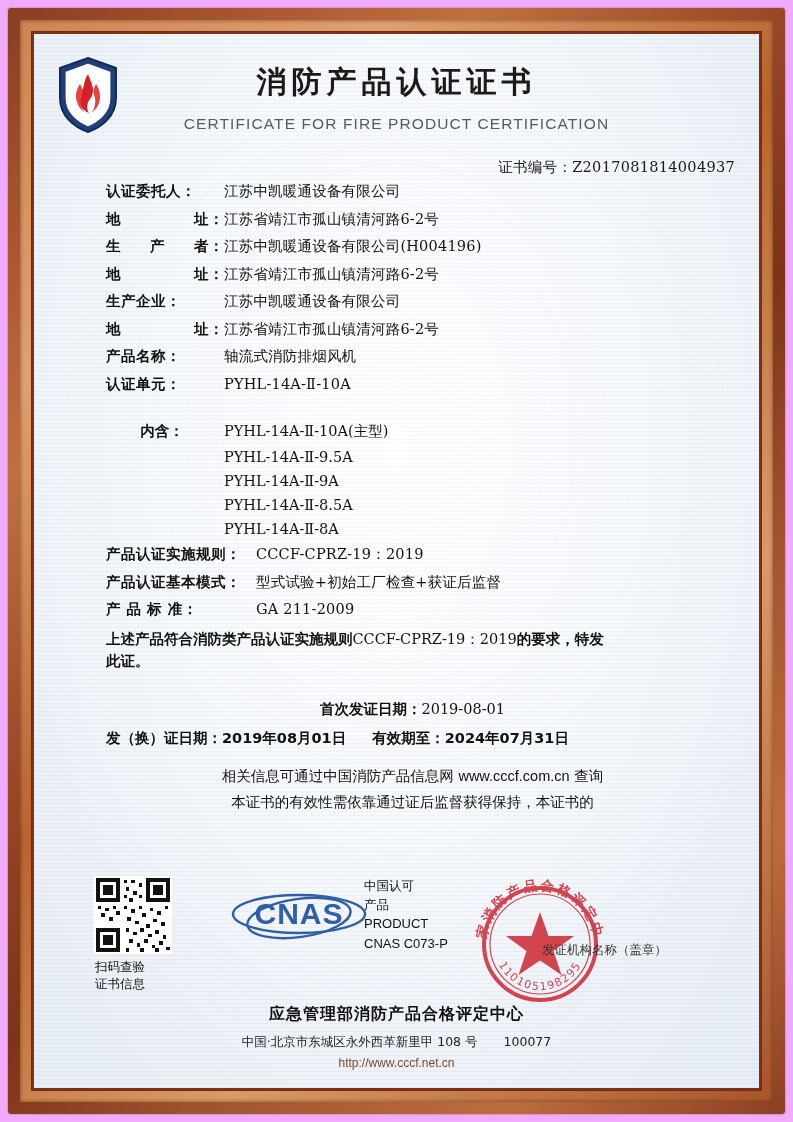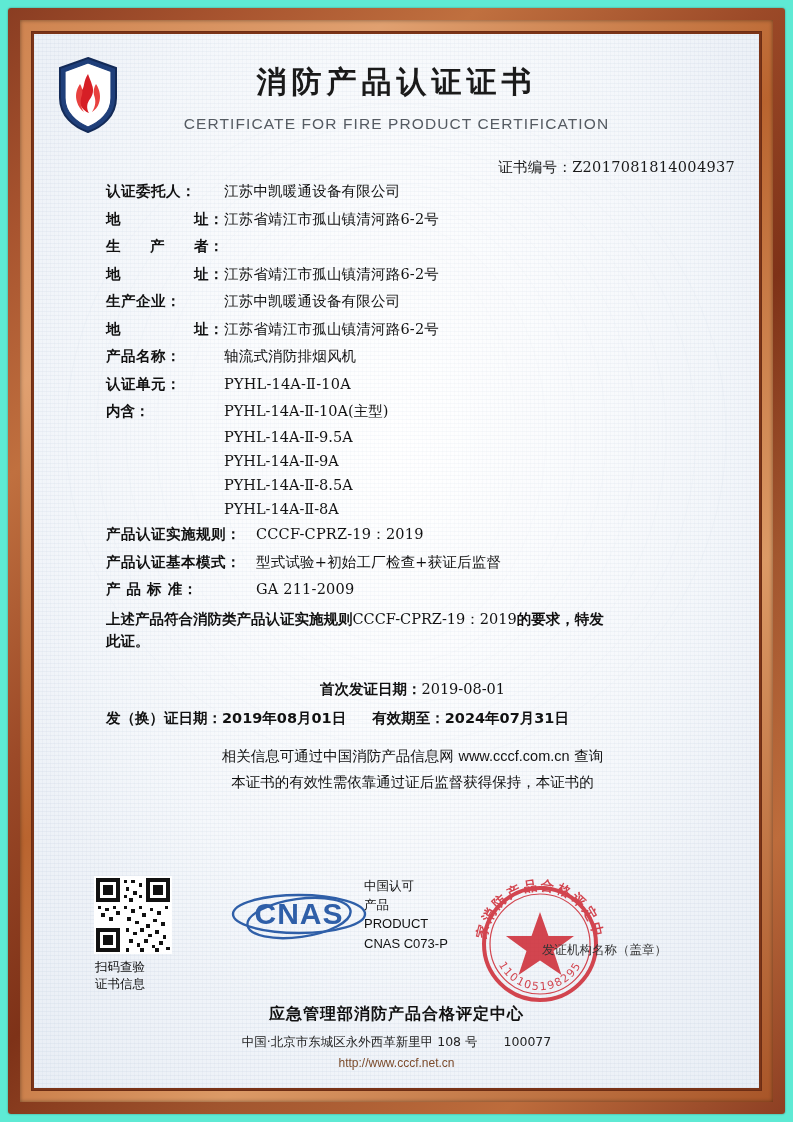--- a/index.html
+++ b/index.html
@@ -12,21 +12,21 @@
     height: 1122px;
     font-family: "Liberation Sans", sans-serif;
     overflow: hidden;
   }
 
   
   .page {
     position: relative;
     width: 793px;
     height: 1122px;
-    background: #5eead4;
+    background: #f0abfc;
     box-sizing: border-box;
   }
   .frame-outer {
     position: absolute;
     left: 8px; top: 8px; right: 8px; bottom: 8px;
     background: linear-gradient(135deg, #8a3d22 0%, #a8542f 12%, #c0703f 25%, #9c4a28 40%, #7e3218 55%, #a2562f 70%, #bd6c3c 85%, #8d3f23 100%);
     border-radius: 3px;
     box-shadow: 0 0 2px rgba(0,0,0,.4);
   }
   .frame-bevel {
@@ -133,27 +133,28 @@
 
   
   .sub-row {
     display: flex;
     align-items: baseline;
     margin-bottom: 8px;
   }
   .sub-lbl {
     width: 118px;
     flex: 0 0 118px;
-    text-align: left;
+    text-align: center;
     padding-right: 6px;
     box-sizing: border-box;
     font-family: "DejaVu Sans", sans-serif;
     font-size: 14.5px;
     font-weight: bold;
     color: #111;
+    margin-top: 20px;
   }
   .sub-val {
     font-family: "DejaVu Serif", serif;
     font-size: 14.5px;
     color: #111;
   }
   .model-extra {
     margin-left: 118px;
     font-family: "DejaVu Serif", serif;
     font-size: 14.5px;
@@ -357,20 +358,21 @@
         </div>
         <div class="val">江苏省靖江市孤山镇清河路6-2号</div>
       </div>
 
       <div class="row">
         <div class="lbl spread">
           <span>生</span>
           <span>产</span>
           <span>者：</span>
         </div>
+        <div class="val">江苏中凯暖通设备有限公司(H004196)</div>
       </div>
 
       <div class="row">
         <div class="lbl spread">
           <span>地</span>
           <span>址：</span>
         </div>
         <div class="val">江苏省靖江市孤山镇清河路6-2号</div>
       </div>
 

